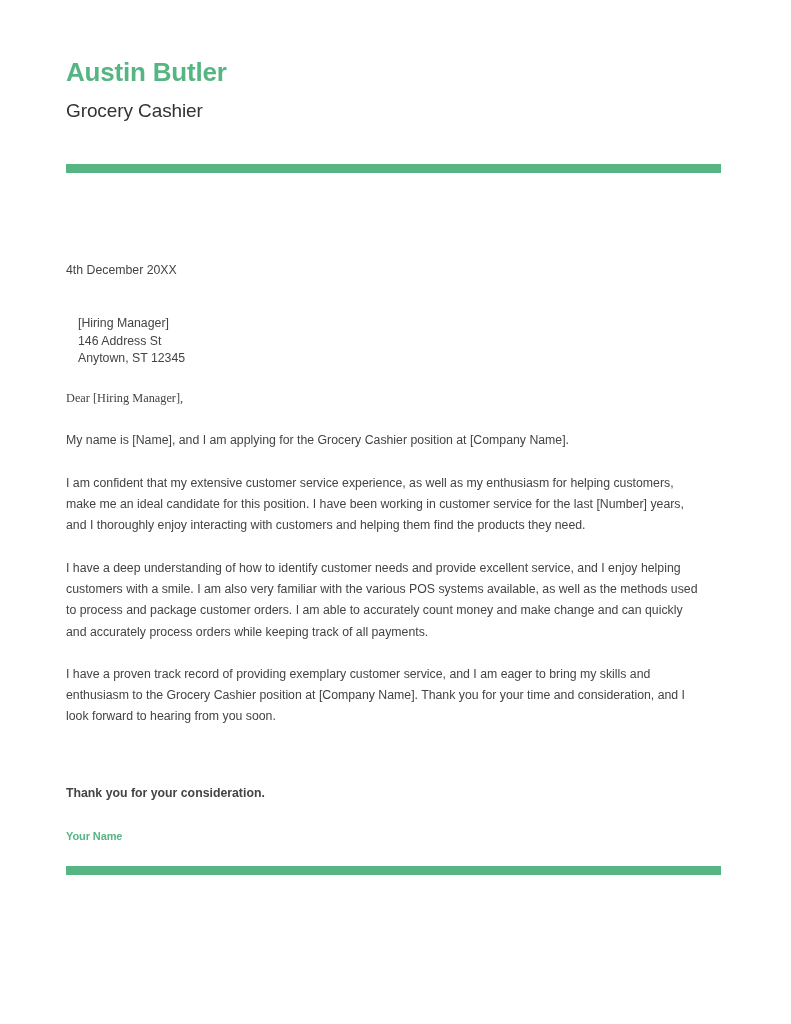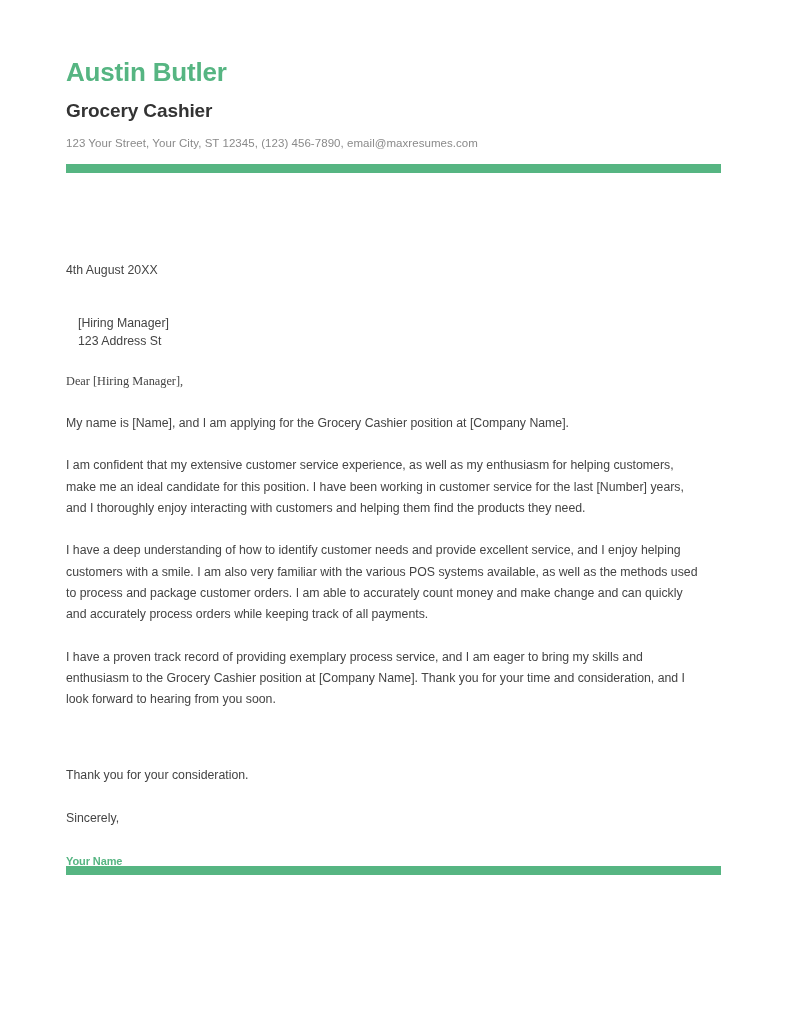--- a/index.html
+++ b/index.html
@@ -36,21 +36,21 @@
     font-weight: bold;
     color: #56b582;
     letter-spacing: -0.2px;
     line-height: 32px;
     margin: 0;
     white-space: nowrap;
   }
 
   .job-title {
     font-size: 19px;
-    font-weight: bold;
+    font-weight: normal;
     color: #333333;
     line-height: 26px;
     margin: 10px 0 0 0;
     letter-spacing: -0.1px;
     white-space: nowrap;
   }
 
   .contact-line {
     font-size: 11.5px;
     color: #8a8a8a;
@@ -107,20 +107,21 @@
     font-family: Liberation Serif, serif;
   }
 
   .body-paragraph {
     margin: 21px 16px 0 0;
     text-align: left;
   }
 
   .closing-thanks {
     margin: 55px 0 6px 0;
+    font-weight: bold;
   }
 
   .sign-off {
     margin: 21px 0 0 0;
   }
 
   .signature-name {
     margin: 22px 0 0 0;
     font-size: 11px;
     font-weight: bold;
@@ -130,47 +131,46 @@
   }
 </style>
 </head>
 <body>
 
 <div class="page">
 
   <div class="header">
     <h1 class="applicant-name">Austin Butler</h1>
     <h2 class="job-title">Grocery Cashier</h2>
-    <div class="contact-line">123 Your Street, Your City, ST 12345, (123) 456-7890, email@maxresumes.com</div>
   </div>
 
   <div class="rule-top"></div>
 
   <div class="letter">
 
-    <div class="date-line">4th August 20XX</div>
+    <div class="date-line">4th December 20XX</div>
 
     <div class="recipient-block">
       <div>[Hiring Manager]</div>
-      <div>123 Address St</div>
+      <div>146 Address St</div>
+      <div>Anytown, ST 12345</div>
     </div>
 
     <div class="salutation">Dear [Hiring Manager],</div>
 
     <p class="body-paragraph">My name is [Name], and I am applying for the Grocery Cashier position at [Company Name].</p>
 
     <p class="body-paragraph">I am confident that my extensive customer service experience, as well as my enthusiasm for helping customers, make me an ideal candidate for this position. I have been working in customer service for the last [Number] years, and I thoroughly enjoy interacting with customers and helping them find the products they need.</p>
 
     <p class="body-paragraph">I have a deep understanding of how to identify customer needs and provide excellent service, and I enjoy helping customers with a smile. I am also very familiar with the various POS systems available, as well as the methods used to process and package customer orders. I am able to accurately count money and make change and can quickly and accurately process orders while keeping track of all payments.</p>
 
-    <p class="body-paragraph">I have a proven track record of providing exemplary process service, and I am eager to bring my skills and enthusiasm to the Grocery Cashier position at [Company Name]. Thank you for your time and consideration, and I look forward to hearing from you soon.</p>
+    <p class="body-paragraph">I have a proven track record of providing exemplary customer service, and I am eager to bring my skills and enthusiasm to the Grocery Cashier position at [Company Name]. Thank you for your time and consideration, and I look forward to hearing from you soon.</p>
 
     <div class="closing-thanks">Thank you for your consideration.</div>
 
-    <div class="sign-off">Sincerely,</div>
 
     <div class="signature-name">Your Name</div>
 
   </div>
 
   <div class="rule-bottom"></div>
 
 </div>
 
 </body></html>

